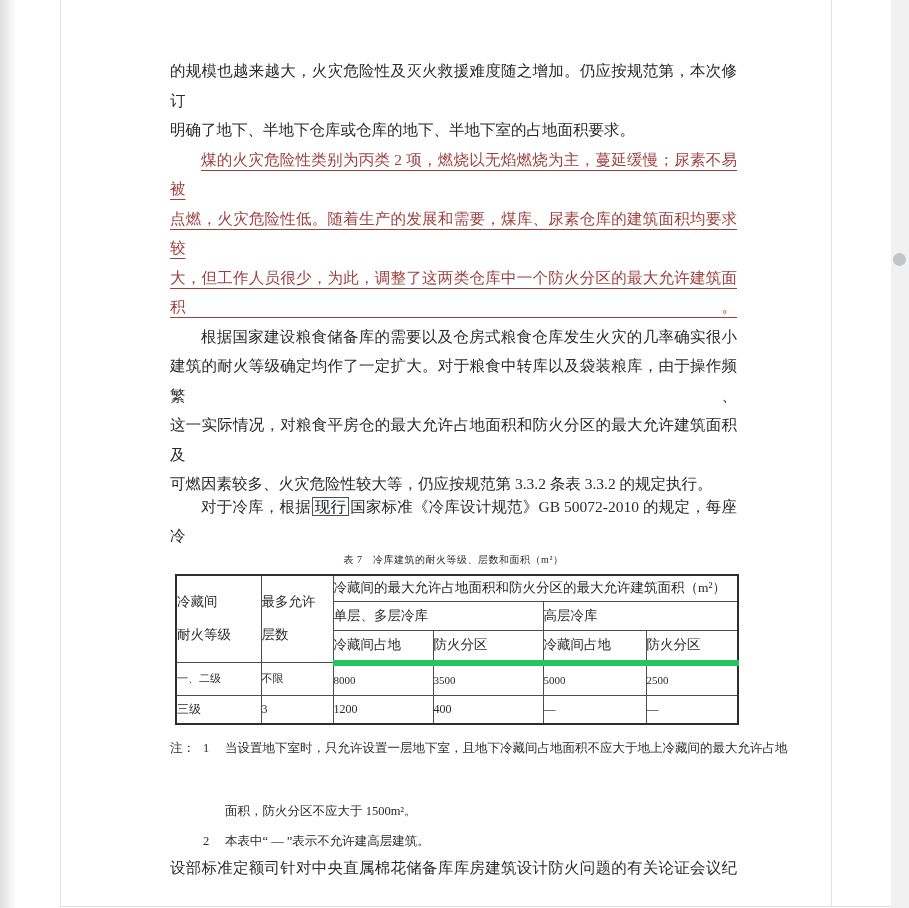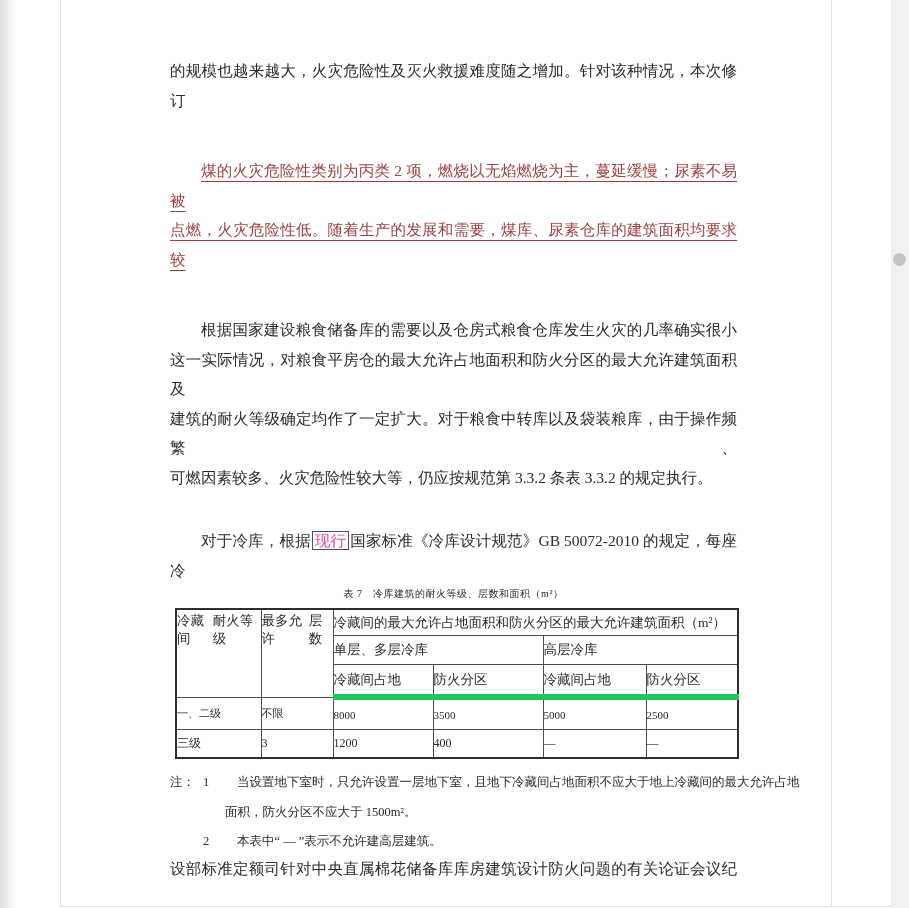--- a/index.html
+++ b/index.html
@@ -15,74 +15,76 @@
   .page-border-left{position:absolute;left:60px;top:0;height:906px;width:1px;background:#e3e3e3;}
   .page-border-right{position:absolute;left:831px;top:0;height:906px;width:1px;background:#e3e3e3;}
   .page-border-bottom{position:absolute;left:60px;top:906px;width:831px;height:1px;background:#e0e0e0;}
   .scroll-track{position:absolute;left:891px;top:0;width:18px;height:908px;background:#f1f1f2;}
   .scroll-thumb{position:absolute;left:893px;top:253px;width:13px;height:13px;border-radius:50%;background:#c2c4cb;}
 
   
   .content{position:absolute;left:170px;top:0;width:567px;padding-top:56px;}
   .bl{font-size:15.5px;line-height:29.5px;white-space:nowrap;}
   .fill{text-align:justify;text-align-last:justify;white-space:normal;}
-  .ind{text-indent:31px;margin-top:41px;}
+  .ind{text-indent:31px;}
   .red{color:#9d3f3f;text-decoration:underline;text-underline-offset:5px;text-decoration-thickness:1px;}
-  .boxed{border:1px solid #4f4f4f;padding:0 2px;margin:0 1px;color:#ec4899;}
+  .boxed{border:1px solid #4f4f4f;padding:0 2px;margin:0 1px;color:#0f172a;}
 
   
   .tbl-title{margin-top:-4px;font-size:10px;line-height:26px;text-align:center;letter-spacing:0.5px;}
   table.t7{border-collapse:collapse;width:562px;margin-left:5px;margin-top:1px;table-layout:fixed;
     font-size:13.5px;}
   table.t7{border:2px solid #2e2e2e;}
   table.t7 th,table.t7 td{border:1px solid #4d4d4d;font-weight:normal;text-align:left;padding:0;}
   table.t7 tr.h1 th{height:25px;}
   table.t7 tr.h2 th{height:28px;}
   table.t7 tr.h3 th{height:29px;border-bottom:6px solid #22c55e;}
   table.t7 tr.d1 td{height:29px;font-size:11px;}
   table.t7 tr.d2 td{height:27px;font-size:12px;}
-  .vcell{display:flex;justify-content:space-evenly;height:82px;}
+  .vcell{display:flex;flex-direction:column;justify-content:space-evenly;height:82px;}
 
   
   .notes{margin-top:9px;font-size:12.5px;line-height:29.5px;}
   .note-row{display:flex;}
   .nlabel{width:33px;flex:none;}
   .nnum{width:22px;flex:none;}
-  .ntext{flex:1;white-space:nowrap;margin-left:12px;}
-  .ncont{margin-left:55px;}
+  .ntext{flex:1;white-space:nowrap;}
+  .ncont{margin-left:55px;margin-top:34px;}
 
   .m0{margin-top:0;}
   .para3{margin-top:-7px;}
   .para4{margin-top:-3px;}
 </style>
 </head>
 <body>
 
 <div class="edge-shadow"></div>
 <div class="page-border-left"></div>
 <div class="page-border-right"></div>
 <div class="page-border-bottom"></div>
 <div class="scroll-track"></div>
 <div class="scroll-thumb"></div>
 
 <div class="content">
 
   <div>
-    <div class="bl fill">的规模也越来越大，火灾危险性及灭火救援难度随之增加。针对该种情况，本次修订</div>
+    <div class="bl fill">的规模也越来越大，火灾危险性及灭火救援难度随之增加。仍应按规范第，本次修订</div>
+    <div class="bl">明确了地下、半地下仓库或仓库的地下、半地下室的占地面积要求。</div>
   </div>
 
   <div class="m0">
     <div class="bl fill red ind">煤的火灾危险性类别为丙类 2 项，燃烧以无焰燃烧为主，蔓延缓慢；尿素不易被</div>
     <div class="bl fill red">点燃，火灾危险性低。随着生产的发展和需要，煤库、尿素仓库的建筑面积均要求较</div>
+    <div class="bl fill red">大，但工作人员很少，为此，调整了这两类仓库中一个防火分区的最大允许建筑面积。</div>
   </div>
 
   <div class="m0">
     <div class="bl fill ind">根据国家建设粮食储备库的需要以及仓房式粮食仓库发生火灾的几率确实很小</div>
+    <div class="bl fill">建筑的耐火等级确定均作了一定扩大。对于粮食中转库以及袋装粮库，由于操作频繁、</div>
     <div class="bl fill">这一实际情况，对粮食平房仓的最大允许占地面积和防火分区的最大允许建筑面积及</div>
-    <div class="bl fill">建筑的耐火等级确定均作了一定扩大。对于粮食中转库以及袋装粮库，由于操作频繁、</div>
     <div class="bl">可燃因素较多、火灾危险性较大等，仍应按规范第 3.3.2 条表 3.3.2 的规定执行。</div>
   </div>
 
   <div class="para3">
     <div class="bl fill ind"><span>对于冷库，根据</span><span class="boxed">现行</span><span>国家标准《冷库设计规范》GB 50072-2010 的规定，每座冷</span></div>
   </div>
 
   <div class="tbl-title">表 7　冷库建筑的耐火等级、层数和面积（m²）</div>
 
   <table class="t7">

